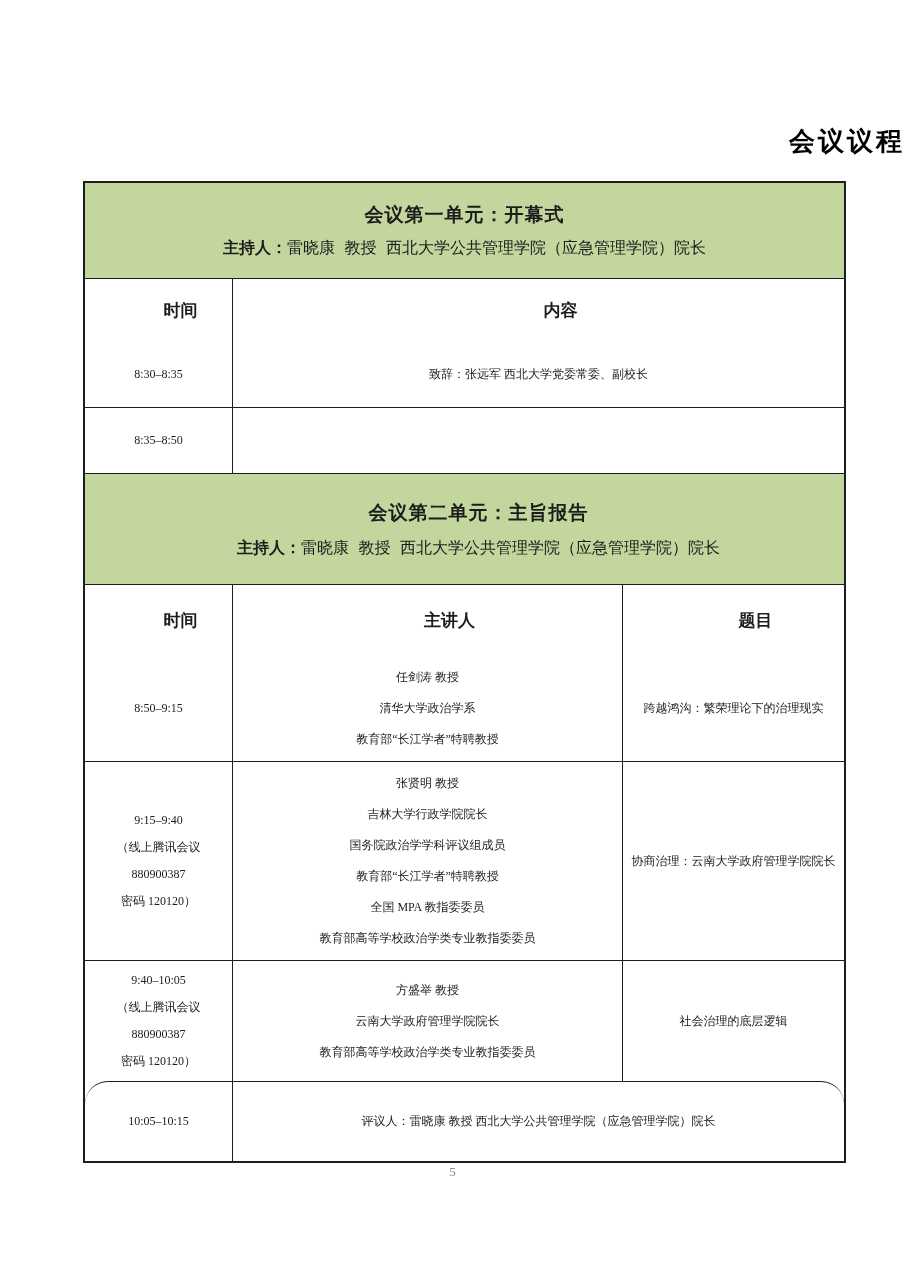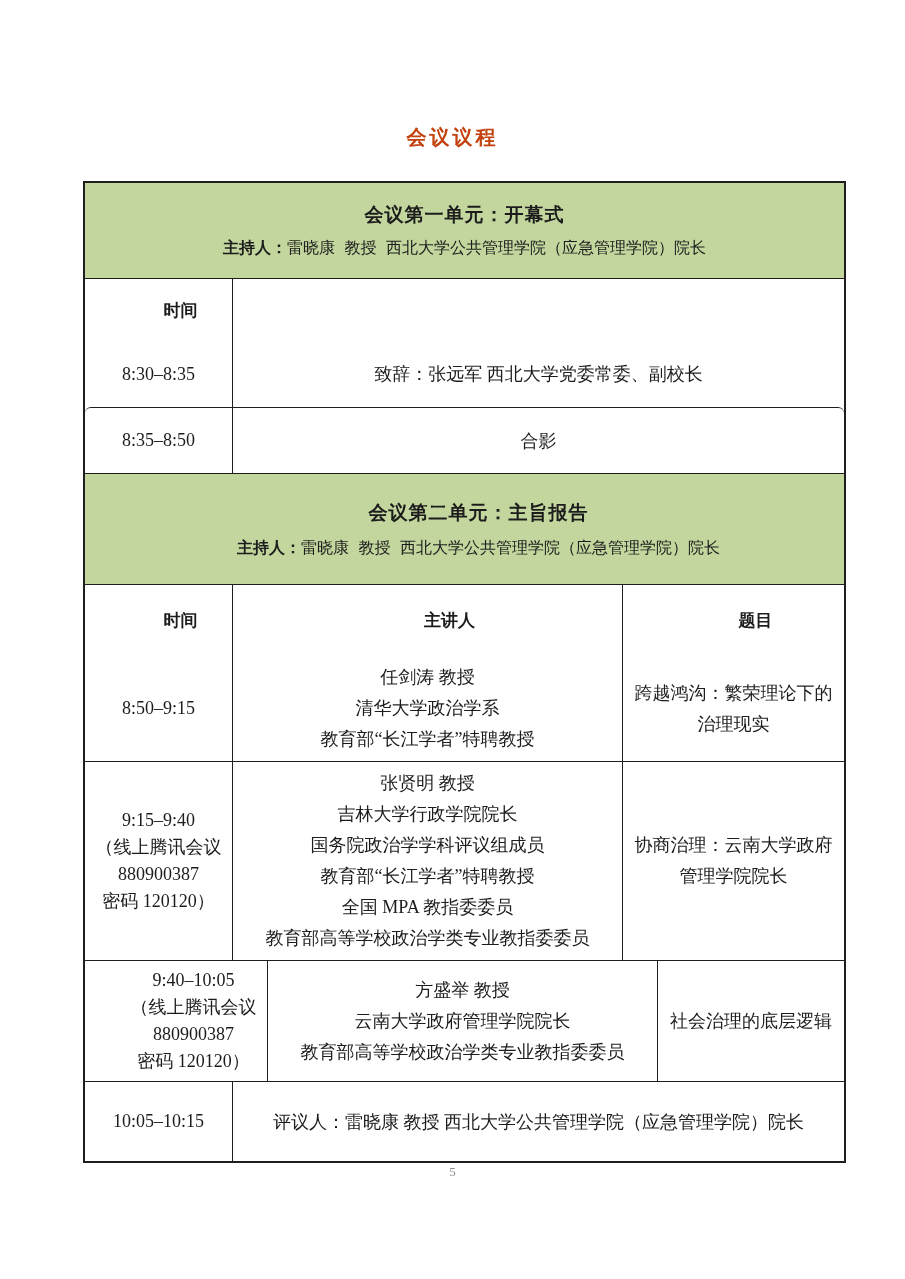--- a/index.html
+++ b/index.html
@@ -4,22 +4,22 @@
 <style>
   * { margin:0; padding:0; box-sizing:border-box; }
   html,body { background:#ffffff; }
   body {
     width:905px; height:1279px; position:relative;
     font-family:"Liberation Serif","DejaVu Serif",serif;
     color:#1c1c1c;
   }
   .doc-title {
     position:absolute; top:124px; left:0; width:100%;
-    text-align:center; font-size:20px; font-weight:bold;
-    letter-spacing:3px; color:#c2410c;
+    text-align:right; font-size:26px; font-weight:bold;
+    letter-spacing:3px; color:#000000;
   }
   .agenda {
     position:absolute; top:181px; left:83px; width:763px;
     border:2px solid #1e1e1e; background:#fff;
   }
   .agenda > div:not(:first-child) { border-top:1.5px solid #1e1e1e; }
 
   .ghead {
     background:#c3d69e;
     display:flex; flex-direction:column; align-items:center; justify-content:center;
@@ -29,30 +29,30 @@
   .ghead.s2 { height:111px; gap:12px;padding-left:28px; }
   .ghead .gtitle { font-size:19px; font-weight:bold; letter-spacing:1px; }
   .ghead .ghost { font-size:16px;font-family:Liberation Mono, monospace; }
   .ghead .ghost b { font-weight:bold; }
 
   .trow { display:grid; }
   .cols2 { grid-template-columns:148px 1fr; }
   .cols3 { grid-template-columns:148px 390px 1fr; }
   .trow .cell {
     display:flex; flex-direction:column; align-items:center; justify-content:center;
-    text-align:center; font-size:18px; padding:6px 8px;
+    text-align:center; font-size:12px; padding:6px 8px;
   }
   .cols2 .cell:first-child { border-right:1.5px solid #1e1e1e; }
   .cols3 .cell:nth-child(1), .cols3 .cell:nth-child(2) { border-right:1.5px solid #1e1e1e; }
 
   .hdr .cell { font-weight:bold; font-size:17px;margin-left:44px; }
   .hdr2 { min-height:72px; }
   .hdr1 { min-height:63px; }
   .r66 { min-height:66px; }
-  .footer-row { min-height:80px; }
+  .footer-row { min-height:80px;border-radius:23px; }
 
   .time-cell { line-height:27px; font-size:16px; }
   .speaker-cell { line-height:31px; }
   .topic-cell { line-height:31px; }
 
   .page-num {
     position:absolute; top:1164px; left:0; width:100%;
     text-align:center; font-size:13px; color:#8a8a8a;
   }
 </style>
@@ -63,30 +63,30 @@
 
 <div class="agenda">
 
   <div class="ghead s1">
     <div class="gtitle">会议第一单元：开幕式</div>
     <div class="ghost"><b>主持人：</b><span>雷晓康 教授 西北大学公共管理学院（应急管理学院）院长</span></div>
   </div>
 
   <div class="trow cols2 hdr hdr1">
     <div class="cell">时间</div>
+    <div class="cell">内容</div>
   </div>
 
   <div id="sec1-rows" style="border-top: none;">
       <div class="trow cols2 r66" style="border-top: none;">
         <div class="cell time-cell">8:30–8:35</div>
         <div class="cell">致辞：张远军 西北大学党委常委、副校长</div>
       </div>
-      <div class="trow cols2 r66" style="border-top: 1.5px solid rgb(30, 30, 30); border-radius: 6px;">
+      <div class="trow cols2 r66" style="border-top: 1.5px solid rgb(30, 30, 30);">
         <div class="cell time-cell">8:35–8:50</div>
-        <div class="cell">合影</div>
       </div>
     </div>
 
   <div class="ghead s2">
     <div class="gtitle">会议第二单元：主旨报告</div>
     <div class="ghost"><b>主持人：</b><span>雷晓康 教授 西北大学公共管理学院（应急管理学院）院长</span></div>
   </div>
 
   <div class="trow cols3 hdr hdr2">
     <div class="cell">时间</div>
@@ -116,21 +116,21 @@
         <div class="cell speaker-cell">
           <div class="line">张贤明 教授</div>
           <div class="line">吉林大学行政学院院长</div>
           <div class="line">国务院政治学学科评议组成员</div>
           <div class="line">教育部“长江学者”特聘教授</div>
           <div class="line">全国 MPA 教指委委员</div>
           <div class="line">教育部高等学校政治学类专业教指委委员</div>
         </div>
         <div class="cell topic-cell">协商治理：云南大学政府管理学院院长</div>
       </div>
-      <div class="trow cols3" style="border-top: 1.5px solid rgb(30, 30, 30); padding-left: 35px;">
+      <div class="trow cols3" style="border-top: 1.5px solid rgb(30, 30, 30);">
         <div class="cell time-cell">
           <div class="line">9:40–10:05</div>
           <div class="line">（线上腾讯会议</div>
           <div class="line">880900387</div>
           <div class="line">密码 120120）</div>
         </div>
         <div class="cell speaker-cell">
           <div class="line">方盛举 教授</div>
           <div class="line">云南大学政府管理学院院长</div>
           <div class="line">教育部高等学校政治学类专业教指委委员</div>

